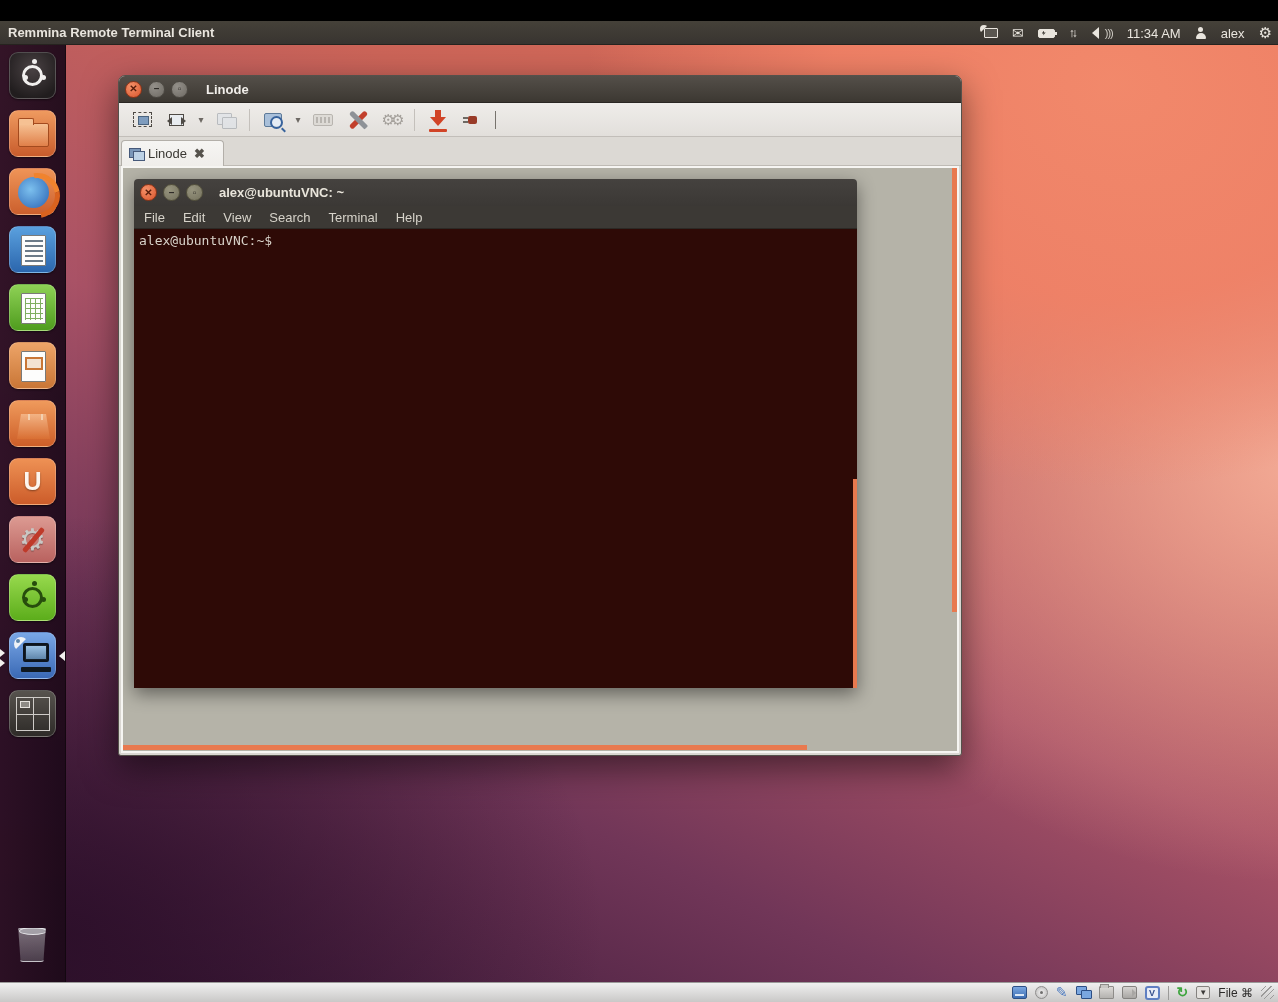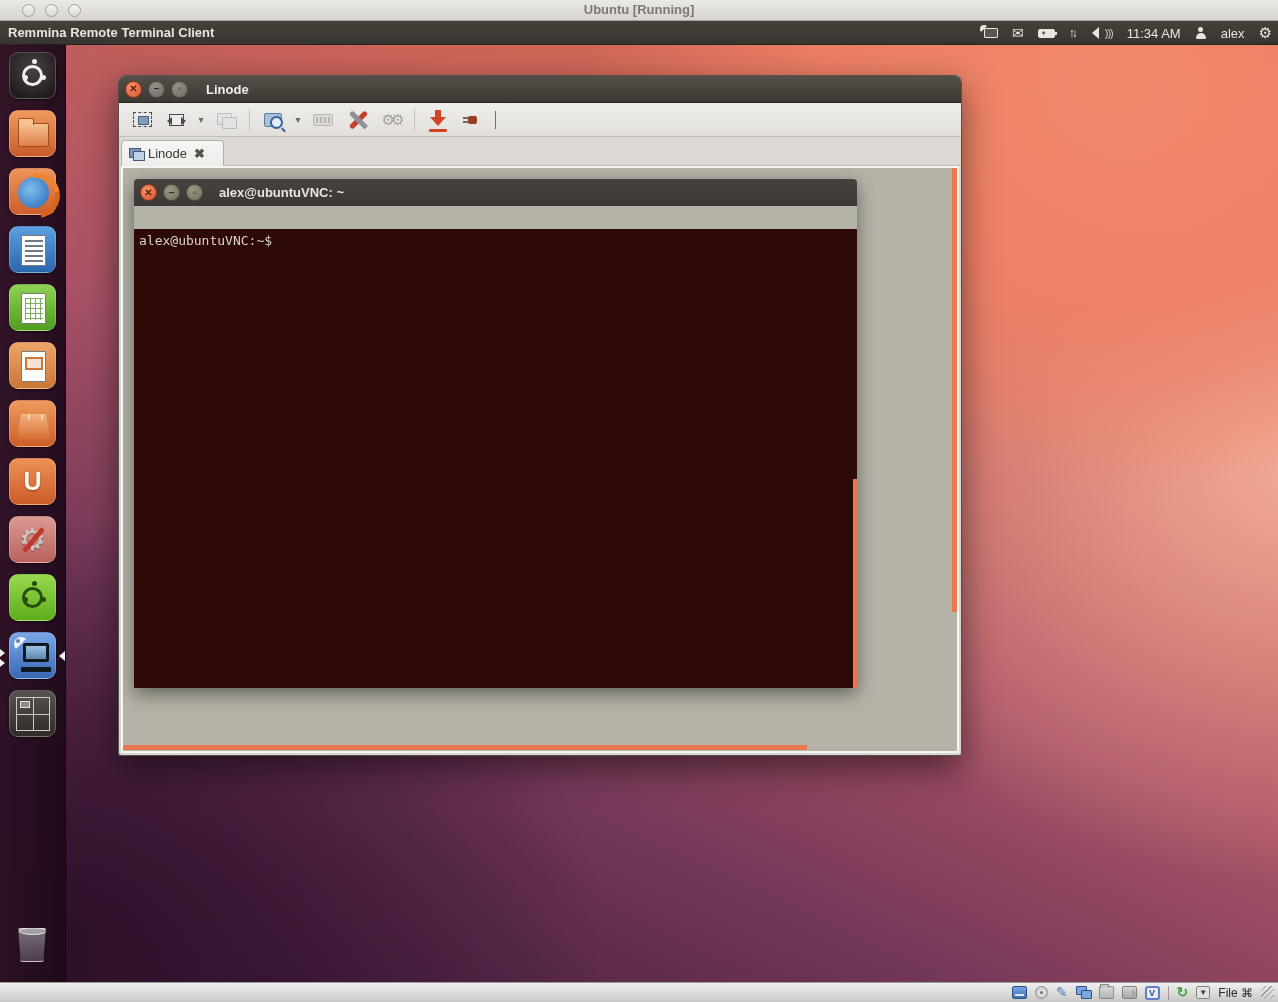--- a/index.html
+++ b/index.html
@@ -221,26 +221,20 @@
     color:#3c3a38; font-size:8px; text-align:center; line-height:11px; }
   .hostkey { font-size:12px; color:#2c2b2a; }
   .grip { width:13px; height:13px;
     background:repeating-linear-gradient(135deg, transparent 0 3px, #9b9a99 3px 4px); }
 </style>
 </head>
 <body>
 
 <div class="screen">
 
-  <div class="mac-titlebar">
-    <div class="traffic tl-close"></div>
-    <div class="traffic tl-min"></div>
-    <div class="traffic tl-zoom"></div>
-    <div class="mac-title">Ubuntu [Running]</div>
-  </div>
 
   <div class="menubar">
     <span class="app-title">Remmina Remote Terminal Client</span>
     <div class="indicators">
       <span class="ind">
           <span class="mini-monitor">
             <span class="mini-dish"></span>
           </span>
         </span>
       <span class="ind glyph">✉</span>
@@ -378,20 +372,28 @@
       <div class="remote">
         <div class="stripe-right"></div>
         <div class="stripe-bottom"></div>
 
         <div class="terminal">
           <div class="t-titlebar">
             <div class="wbtn close">✕</div>
             <div class="wbtn min">–</div>
             <div class="wbtn max">▫</div>
             <div class="t-title">alex@ubuntuVNC: ~</div>
+          </div>
+          <div class="t-menubar">
+            <span class="t-menu-item">File</span>
+            <span class="t-menu-item">Edit</span>
+            <span class="t-menu-item">View</span>
+            <span class="t-menu-item">Search</span>
+            <span class="t-menu-item">Terminal</span>
+            <span class="t-menu-item">Help</span>
           </div>
           <div class="t-body">
             <span class="prompt">alex@ubuntuVNC:~$</span>
             <div class="t-stripe"></div>
           </div>
         </div>
       </div>
     </div>
   </div>
 

